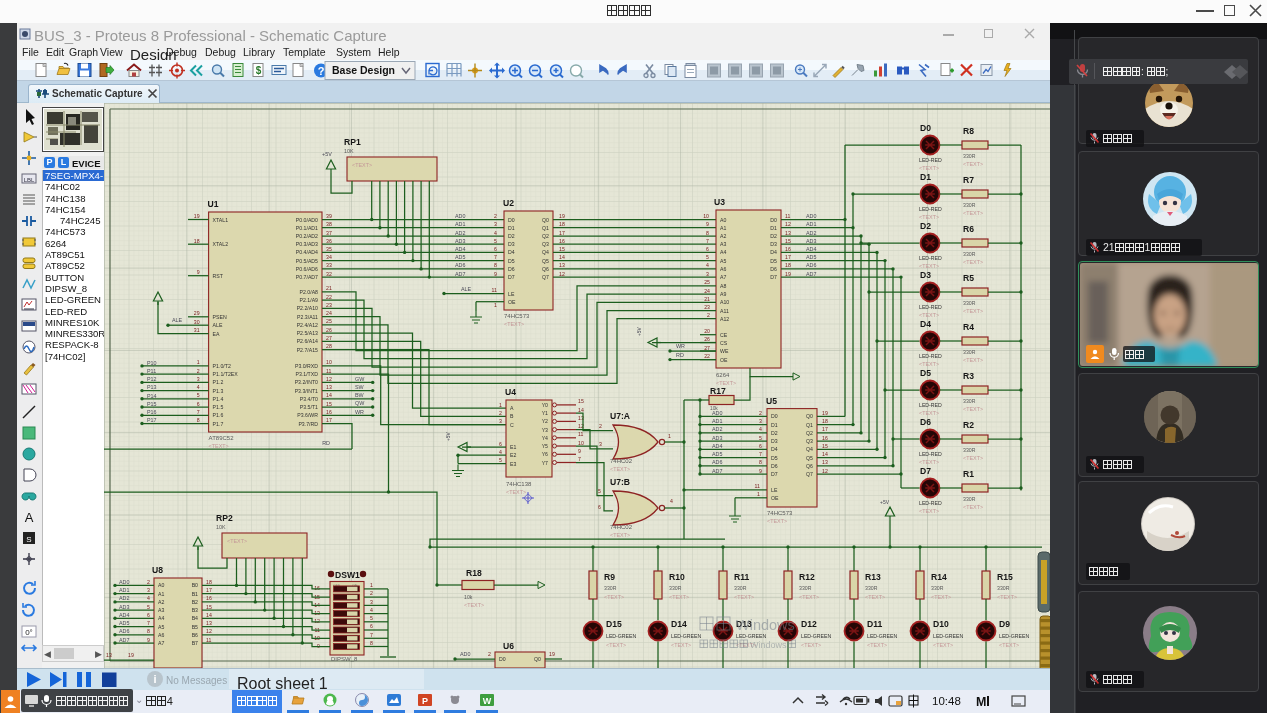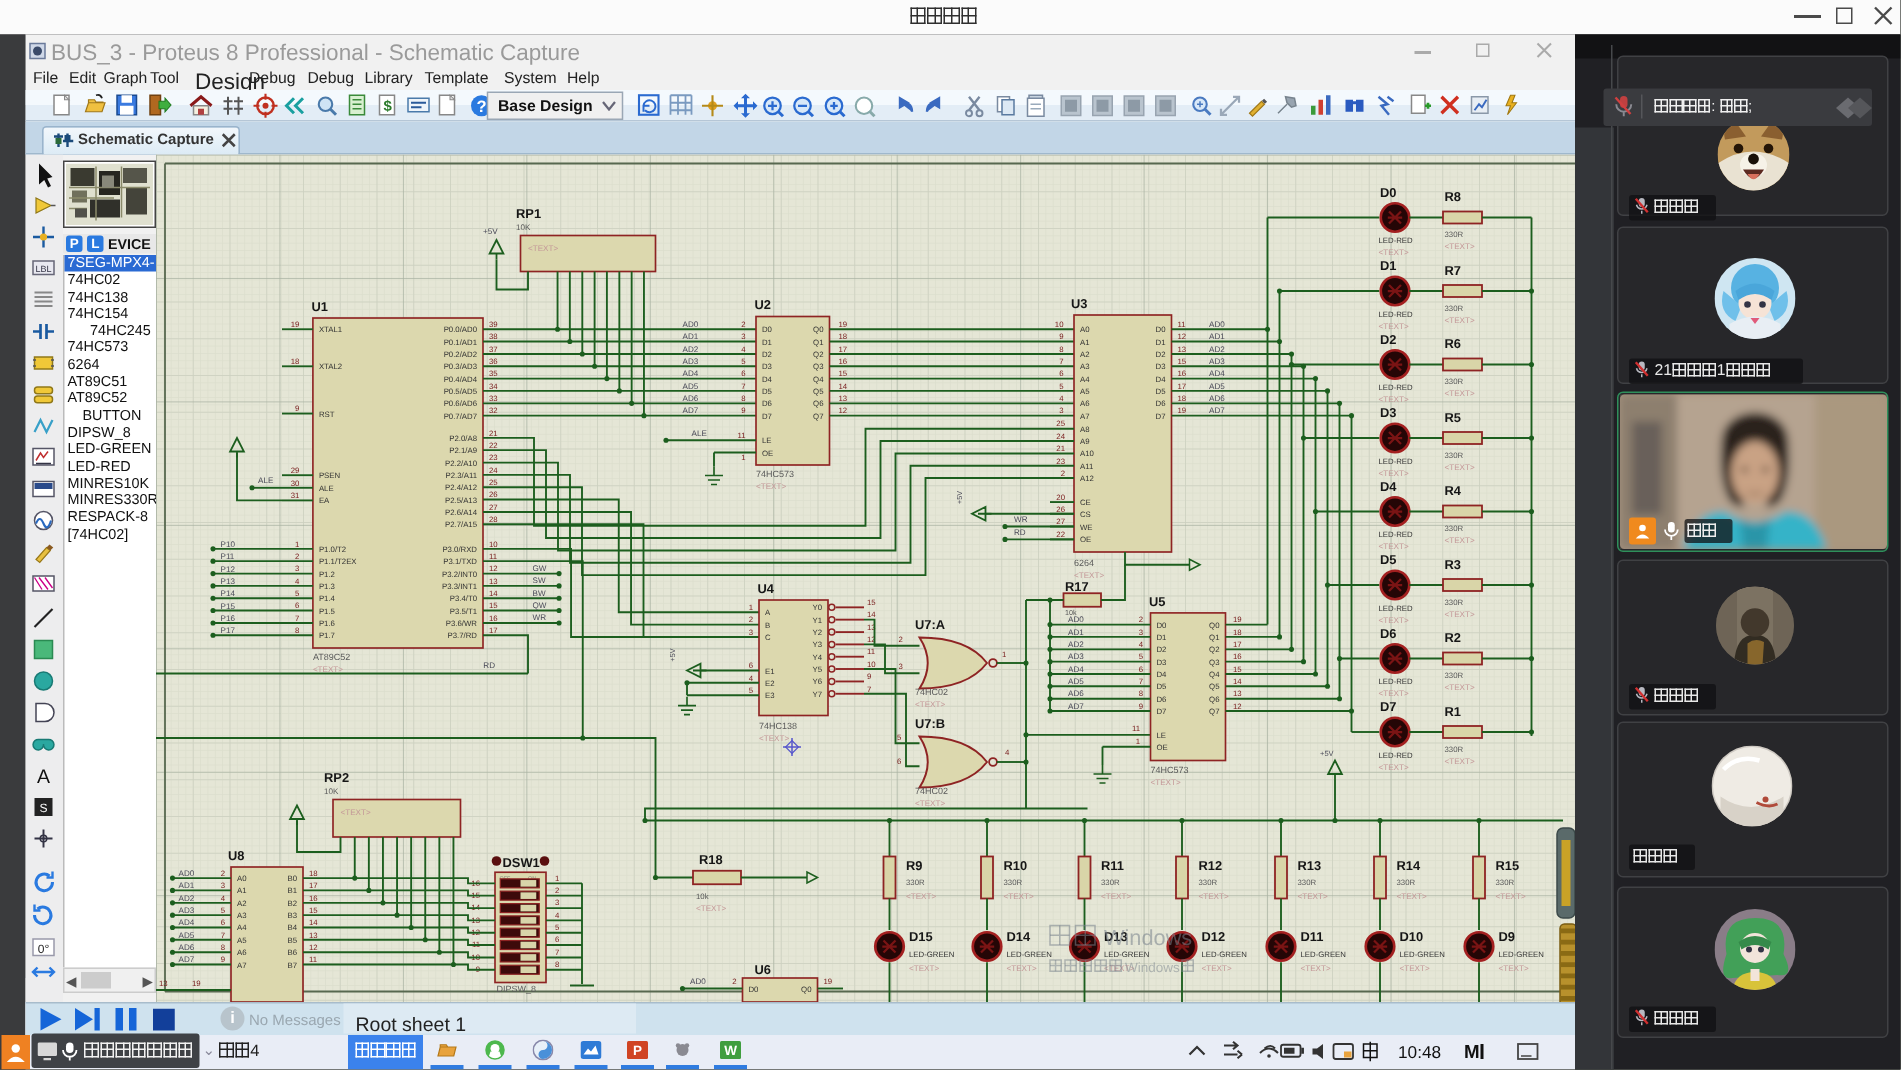--- a/index.html
+++ b/index.html
@@ -29,21 +29,21 @@
   </svg>
 <div class="abs" style="left:34px;top:27px;font-size:15px;color:#9a9a9a">BUS_3 - Proteus 8 Professional - Schematic Capture</div>
 <div class="abs" style="left:943px;top:34px;width:11px;height:1.5px;background:#aaa"></div>
 <div class="abs" style="left:984px;top:29px;width:9px;height:9px;border:1.4px solid #aaa"></div>
 <svg class="abs" style="left:1024px;top:28px" width="11" height="11">
     <path d="M1,1 L10,10 M10,1 L1,10" stroke="#aaa" stroke-width="1.4"></path>
   </svg>
 <div class="abs" style="left:22px;top:46px;font-size:10.5px;color:#222">File</div>
 <div class="abs" style="left:46px;top:46px;font-size:10.5px;color:#222">Edit</div>
 <div class="abs" style="left:69px;top:46px;font-size:10.5px;color:#222">Graph</div>
-<div class="abs" style="left:100px;top:46px;font-size:10.5px;color:#222">Tool</div>
+<div class="abs" style="left:100px;top:46px;font-size:10.5px;color:#222">View</div>
 <div class="abs" style="left:130px;top:46px;font-size:15px;color:#222">Design</div>
 <div class="abs" style="left:166px;top:46px;font-size:10.5px;color:#222">Debug</div>
 <div class="abs" style="left:205px;top:46px;font-size:10.5px;color:#222">Debug</div>
 <div class="abs" style="left:243px;top:46px;font-size:10.5px;color:#222">Library</div>
 <div class="abs" style="left:283px;top:46px;font-size:10.5px;color:#222">Template</div>
 <div class="abs" style="left:336px;top:46px;font-size:10.5px;color:#222">System</div>
 <div class="abs" style="left:378px;top:46px;font-size:10.5px;color:#222">Help</div>
 <svg class="abs" style="left:17px;top:60px" width="1033" height="21" font-family="Liberation Sans, sans-serif">
     <rect width="1033" height="21" fill="#e3edf6"></rect>
     <rect width="1033" height="10" fill="#f4f9fd"></rect>
@@ -353,21 +353,21 @@
 <div class="abs" style="left:42px;top:170px;width:62px;height:475px;background:#fff;border-left:1px solid #bbb;font-size:9.6px">
     <div style="height:11.3px;line-height:11.4px;padding-left:2px;background:#2a6ad3;color:#fff;white-space:nowrap;overflow:hidden">7SEG-MPX4-</div>
     <div style="height:11.3px;line-height:11.4px;padding-left:2px;color:#111;white-space:nowrap;overflow:hidden">74HC02</div>
     <div style="height:11.3px;line-height:11.4px;padding-left:2px;color:#111;white-space:nowrap;overflow:hidden">74HC138</div>
     <div style="height:11.3px;line-height:11.4px;padding-left:2px;color:#111;white-space:nowrap;overflow:hidden">74HC154</div>
     <div style="height:11.3px;line-height:11.4px;padding-left:17px;color:#111;white-space:nowrap;overflow:hidden">74HC245</div>
     <div style="height:11.3px;line-height:11.4px;padding-left:2px;color:#111;white-space:nowrap;overflow:hidden">74HC573</div>
     <div style="height:11.3px;line-height:11.4px;padding-left:2px;color:#111;white-space:nowrap;overflow:hidden">6264</div>
     <div style="height:11.3px;line-height:11.4px;padding-left:2px;color:#111;white-space:nowrap;overflow:hidden">AT89C51</div>
     <div style="height:11.3px;line-height:11.4px;padding-left:2px;color:#111;white-space:nowrap;overflow:hidden">AT89C52</div>
-    <div style="height:11.3px;line-height:11.4px;padding-left:12px;color:#111;white-space:nowrap;overflow:hidden">BUTTON</div>
+    <div style="height:11.3px;line-height:11.4px;padding-left:2px;color:#111;white-space:nowrap;overflow:hidden">BUTTON</div>
     <div style="height:11.3px;line-height:11.4px;padding-left:2px;color:#111;white-space:nowrap;overflow:hidden">DIPSW_8</div>
     <div style="height:11.3px;line-height:11.4px;padding-left:2px;color:#111;white-space:nowrap;overflow:hidden">LED-GREEN</div>
     <div style="height:11.3px;line-height:11.4px;padding-left:2px;color:#111;white-space:nowrap;overflow:hidden">LED-RED</div>
     <div style="height:11.3px;line-height:11.4px;padding-left:2px;color:#111;white-space:nowrap;overflow:hidden">MINRES10K</div>
     <div style="height:11.3px;line-height:11.4px;padding-left:2px;color:#111;white-space:nowrap;overflow:hidden">MINRES330R</div>
     <div style="height:11.3px;line-height:11.4px;padding-left:2px;color:#111;white-space:nowrap;overflow:hidden">RESPACK-8</div>
     <div style="height:11.3px;line-height:11.4px;padding-left:2px;color:#111;white-space:nowrap;overflow:hidden">[74HC02]</div>
   </div>
 <div class="abs" style="left:42px;top:645px;width:62px;height:17px;background:#f0f0f0;border:1px solid #ccc"></div>
 <div class="abs" style="left:44px;top:649px;font-size:9px;color:#555">◀</div>
@@ -1346,21 +1346,21 @@
 <svg class="abs" style="left:17px;top:669px" width="130" height="21">
     <path d="M10,3 L24,10.5 L10,18 Z" fill="#1565d8"></path>
     <path d="M33,3 L45,10.5 L33,18 Z M46,3 h3.5 v15 H46 Z" fill="#1565d8"></path>
     <rect x="60" y="3" width="5" height="15" fill="#1565d8"></rect>
     <rect x="69" y="3" width="5" height="15" fill="#1565d8"></rect>
     <rect x="85" y="3.5" width="14.5" height="14.5" fill="#123f9a"></rect>
   </svg>
 <div class="abs" style="left:147px;top:671px;width:16px;height:16px;border-radius:50%;background:#b8c4cc;color:#fff;font-size:11px;font-weight:bold;text-align:center;line-height:16px">i</div>
 <div class="abs" style="left:166px;top:675px;font-size:10px;color:#9aa7b0">No Messages</div>
 <div class="abs" style="left:229px;top:669px;width:195px;height:20px;background:#ddeaf3"></div>
-<div class="abs" style="left:237px;top:675px;font-size:13px;color:#222">Root sheet 1</div>
+<div class="abs" style="left:237px;top:675px;font-size:16px;color:#222">Root sheet 1</div>
 <div class="abs" style="left:17px;top:690px;width:1033px;height:23px;background:#e9edf6"></div>
 <div class="abs" style="left:232px;top:690px;width:50px;height:23px;background:#3b82ec;color:#fff;font-size:11px;text-align:center;line-height:23px"><i class="hz"></i><i class="hz"></i><i class="hz"></i><i class="hz"></i></div>
 <svg class="abs" style="left:291px;top:693px" width="14" height="14">
     <path d="M1,11 L2.5,5 H13 L11.5,11 Z M2.5,5 V3.5 h4 l1,1.5" fill="#e8a33d" stroke="#b57a1a" stroke-width=".8"></path>
   </svg>
 <div class="abs" style="left:287px;top:710px;width:22px;height:3px;background:#2f7ce0"></div>
 <svg class="abs" style="left:323px;top:693px" width="14" height="14">
     <circle cx="7" cy="7" r="6.5" fill="#4db84d"></circle>
     <circle cx="7" cy="6" r="3" fill="#fff"></circle>
     <path d="M3,11 q4,3 8,0 l-1,-3 h-6 Z" fill="#fff"></path>

